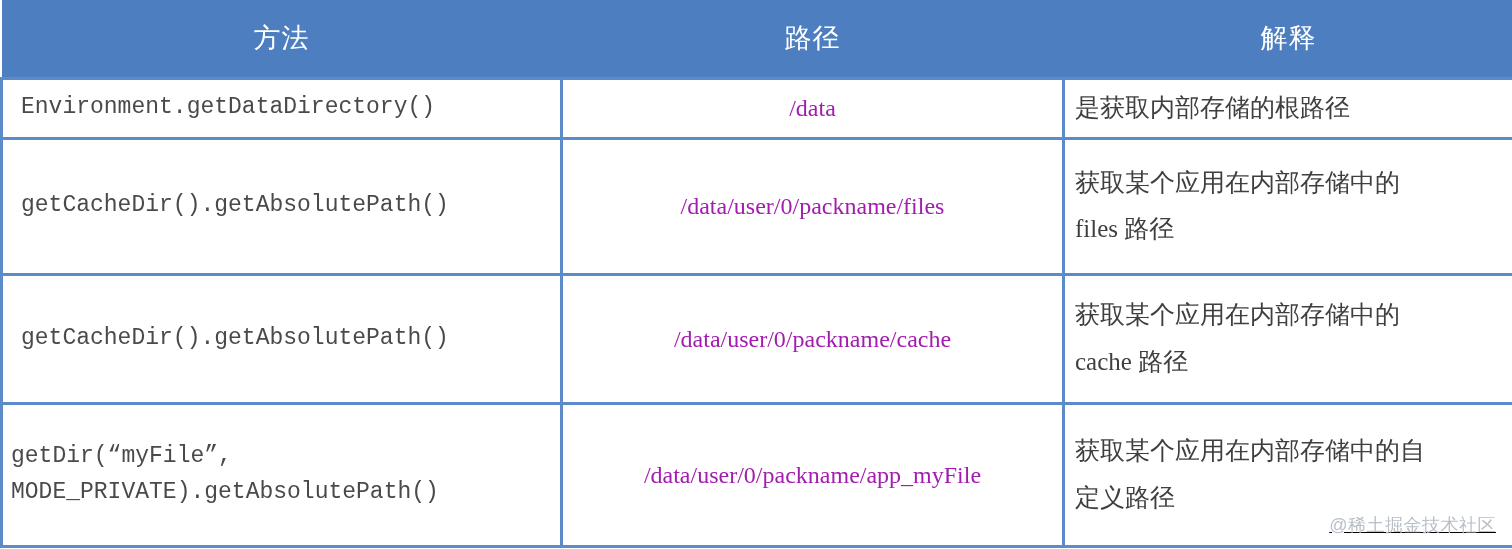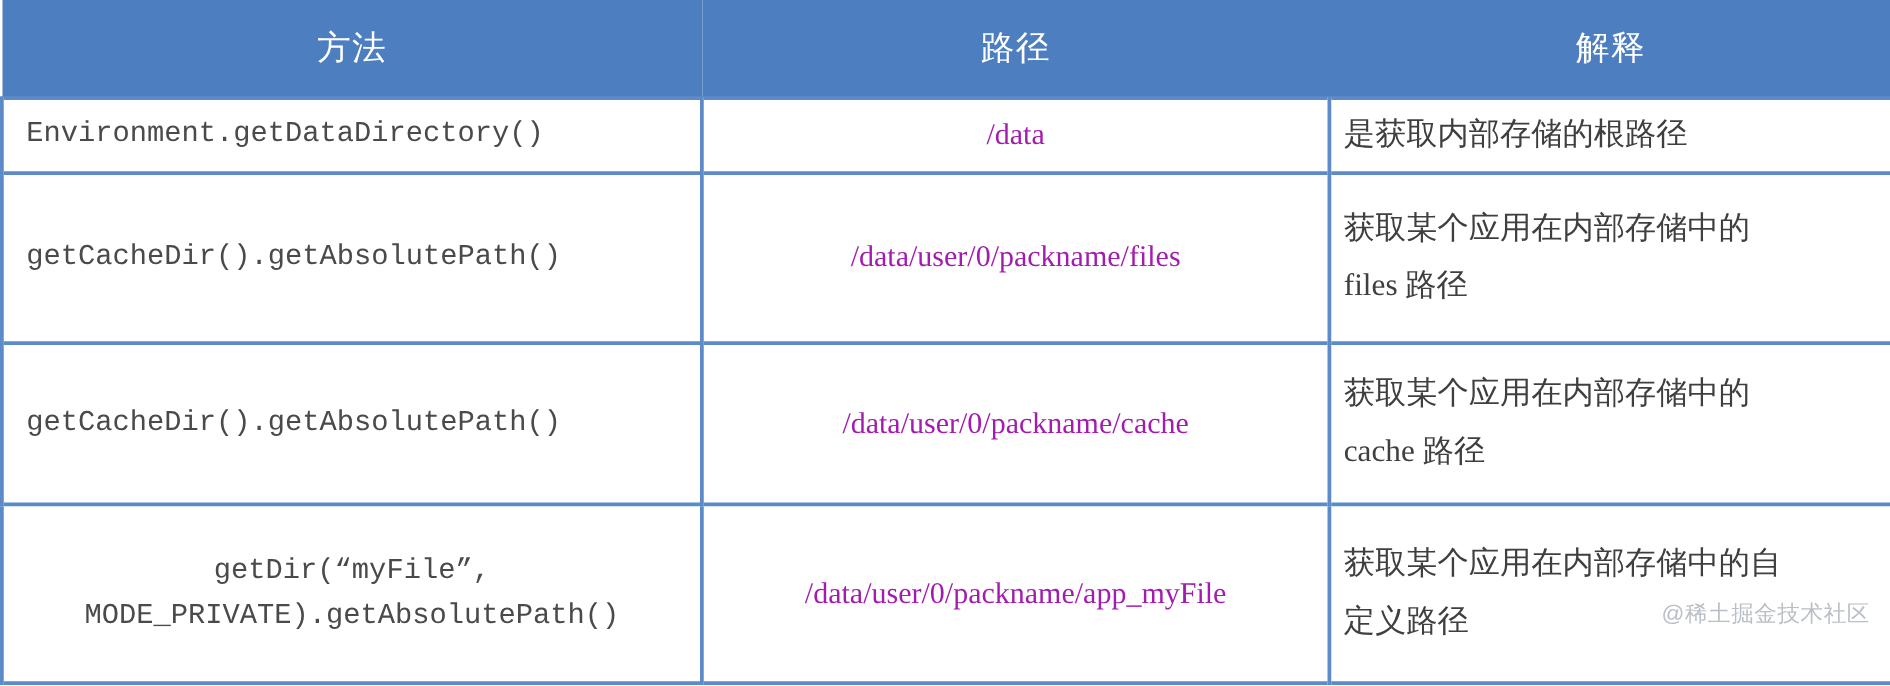--- a/index.html
+++ b/index.html
@@ -67,21 +67,20 @@
     margin-top: 29px;
   }
   tbody td.mid-cell {
     border-left: none;
     border-right: none;
   }
 
   .cell-method {
     font-family: "Liberation Mono", "DejaVu Sans Mono", monospace;
     font-size: 23px;
-    text-align: center;
     line-height: 1.55;
     color: #4a4a4a;
     padding: 0 8px;
     white-space: pre-line;
     letter-spacing: 0px;
   }
   .cell-method.left-align {
     text-align: left;
     padding-left: 18px;
   }
@@ -107,24 +106,25 @@
   
   tr.row-0 { height: 60px; }
   tr.row-1 { height: 136px; }
   tr.row-2 { height: 129px; }
   tr.row-3 { height: 143px; }
 
   
   .watermark {
     position: absolute;
     right: 16px;
-    bottom: 44px;
+    bottom: 10px;
     text-align: right;
     pointer-events: none;
     user-select: none;
+    text-decoration: underline;
   }
   .watermark-main {
     font-family: "Liberation Sans", "DejaVu Sans", sans-serif;
     font-size: 18px;
     color: #b9bfc7;
     letter-spacing: 0.5px;
     white-space: nowrap;
   }
   .watermark-sub {
     font-family: "Liberation Sans", "DejaVu Sans", sans-serif;

